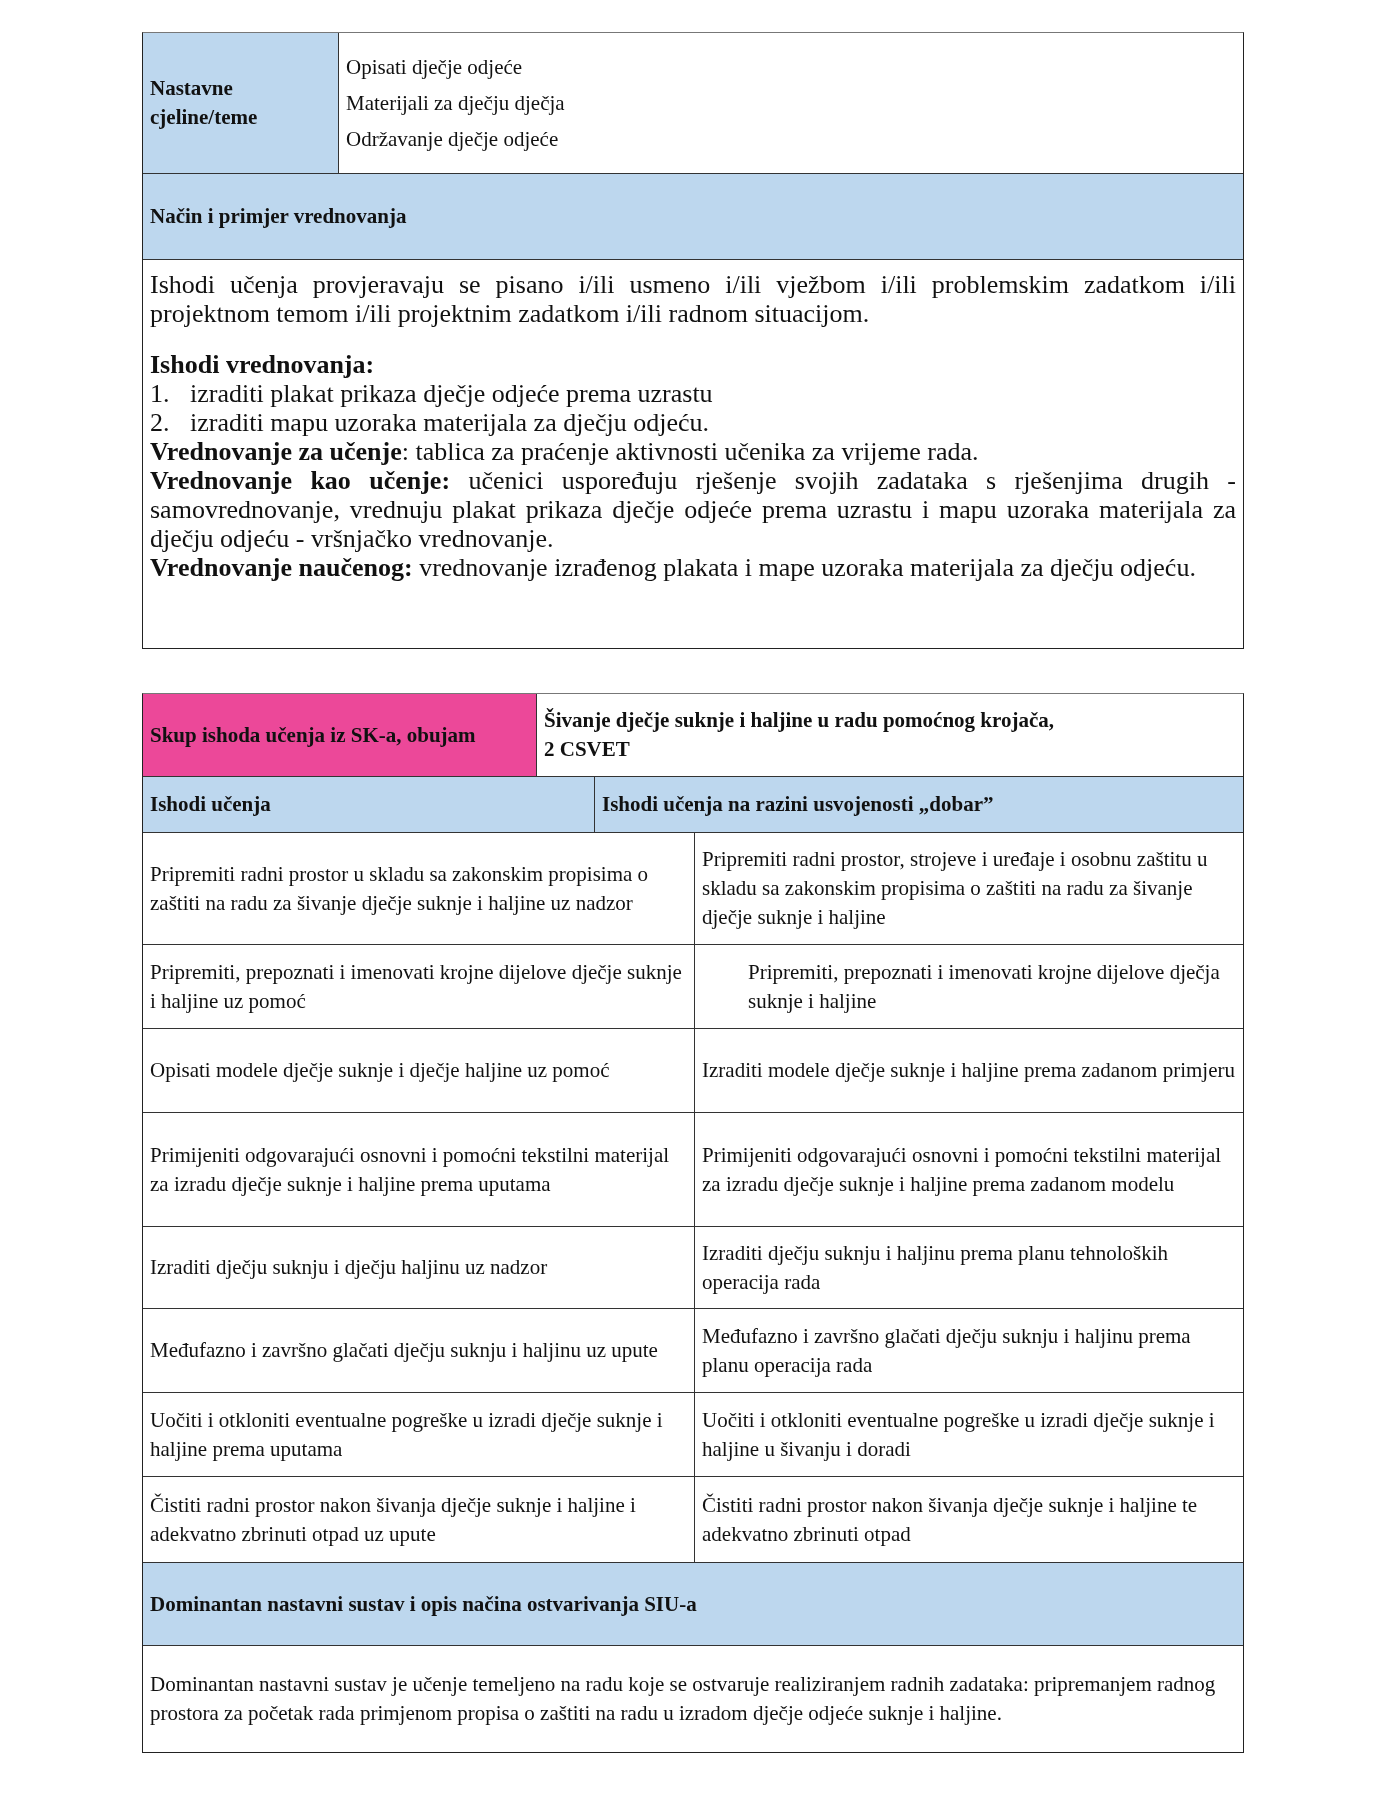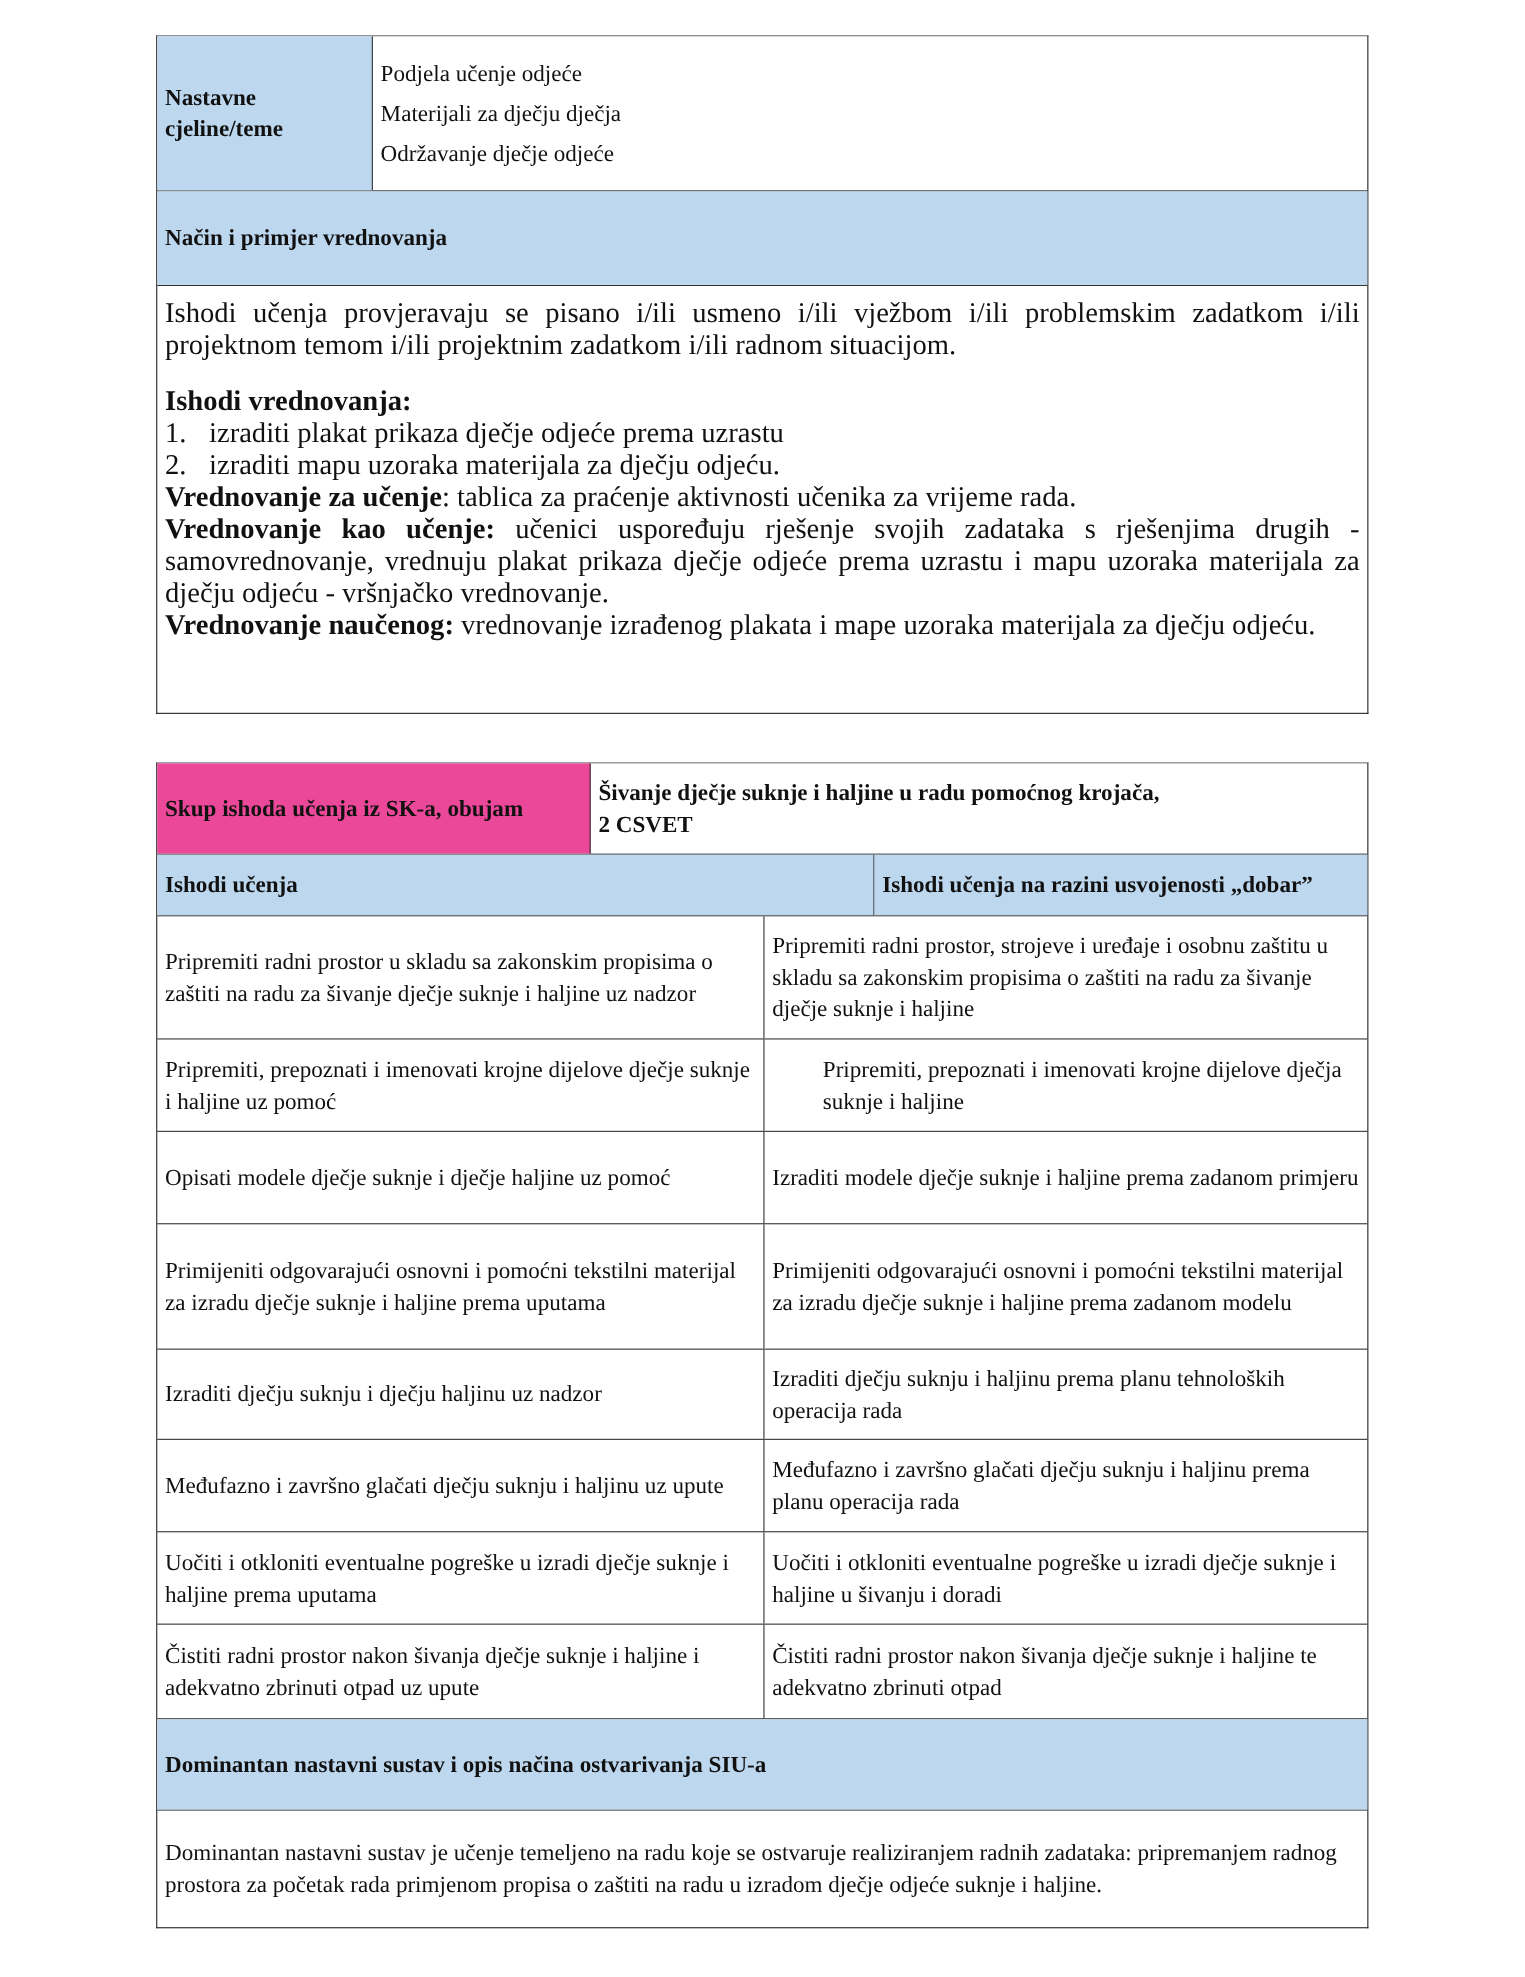--- a/index.html
+++ b/index.html
@@ -21,21 +21,21 @@
 </style>
 </head>
 <body>
 
 <div class="tbl" style="top:32px;">
   <div class="row" style="height:141px;">
     <div class="cell blue b vsep" style="width:196px;">
       <span style="width:160px;">Nastavne cjeline/teme</span>
     </div>
     <div class="cell" style="flex:1; line-height:36px;">
-      <div>Podjela učenje odjeće</div>
+      <div>Opisati dječje odjeće</div>
       <div>Materijali za dječju dječja</div>
       <div>Održavanje dječje odjeće</div>
     </div>
   </div>
   <div class="row" style="height:86px;">
     <div class="cell blue b" style="flex:1;">Način i primjer vrednovanja</div>
   </div>
   <div class="row" style="height:388px;">
     <div style="flex:1; padding:10px 7px 0 7px; box-sizing:border-box;">
       <div class="para just">Ishodi učenja provjeravaju se pisano i/ili usmeno i/ili vježbom i/ili problemskim zadatkom i/ili projektnom temom i/ili projektnim zadatkom i/ili radnom situacijom.</div>
@@ -61,21 +61,21 @@
 
 <div class="tbl" style="top:693px;">
   <div class="row" style="height:83px;">
     <div class="cell blue2 b vsep" style="width:394px;">Skup ishoda učenja iz SK-a, obujam</div>
     <div class="cell b" style="flex:1;">
       <div>Šivanje dječje suknje i haljine u radu pomoćnog krojača,</div>
       <div>2 CSVET</div>
     </div>
   </div>
   <div class="row" style="height:56px;">
-    <div class="cell blue b vsep" style="width:652px;">Ishodi učenja</div>
+    <div class="cell blue b vsep" style="width:452px;">Ishodi učenja</div>
     <div class="cell blue b" style="flex:1;">Ishodi učenja na razini usvojenosti „dobar”</div>
   </div>
   <div class="row" style="height: 112px;">
       <div class="cell vsep" style="width: 552px;">Pripremiti radni prostor u skladu sa zakonskim propisima o zaštiti na radu za šivanje dječje suknje i haljine uz nadzor</div>
       <div class="cell" style="flex: 1 1 0%;">Pripremiti radni prostor, strojeve i uređaje i osobnu zaštitu u skladu sa zakonskim  propisima o zaštiti na radu za  šivanje dječje suknje i haljine</div>
     </div>
     <div class="row" style="height: 84px; gap: 46px;">
       <div class="cell vsep" style="width: 552px;">Pripremiti, prepoznati i imenovati krojne dijelove dječje suknje i haljine uz pomoć</div>
       <div class="cell" style="flex: 1 1 0%;">Pripremiti, prepoznati  i imenovati krojne dijelove dječja suknje i haljine</div>
     </div>

